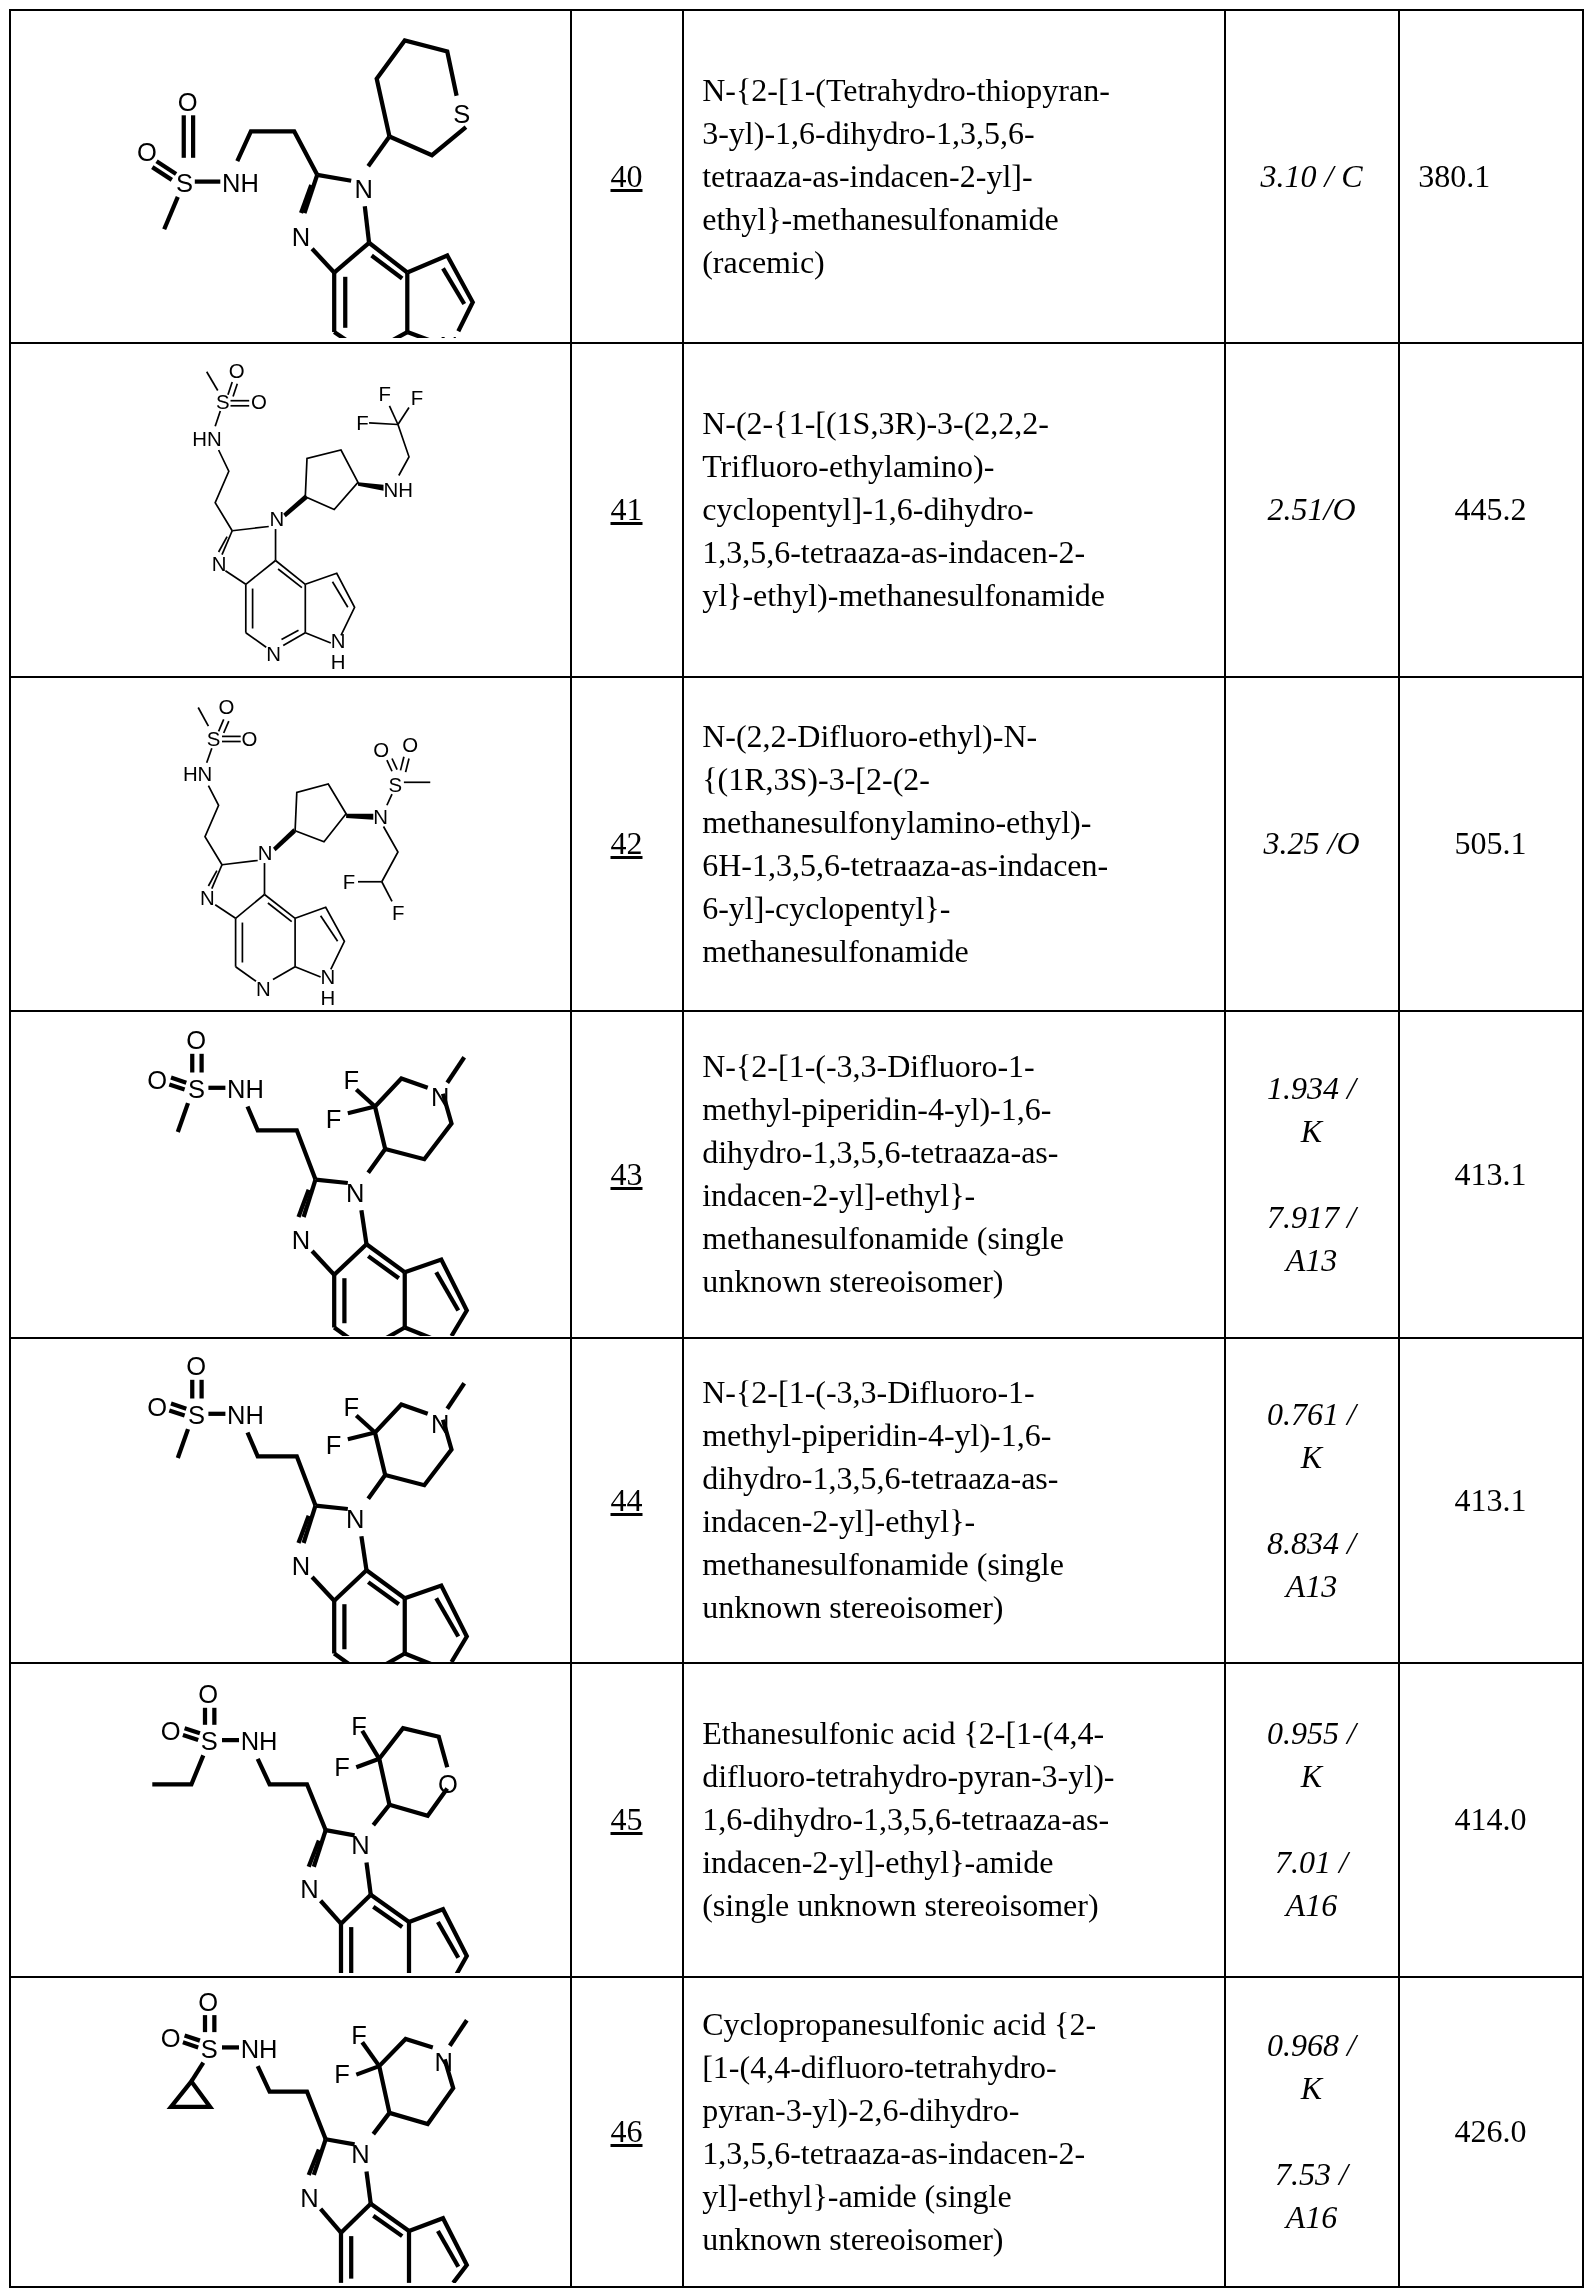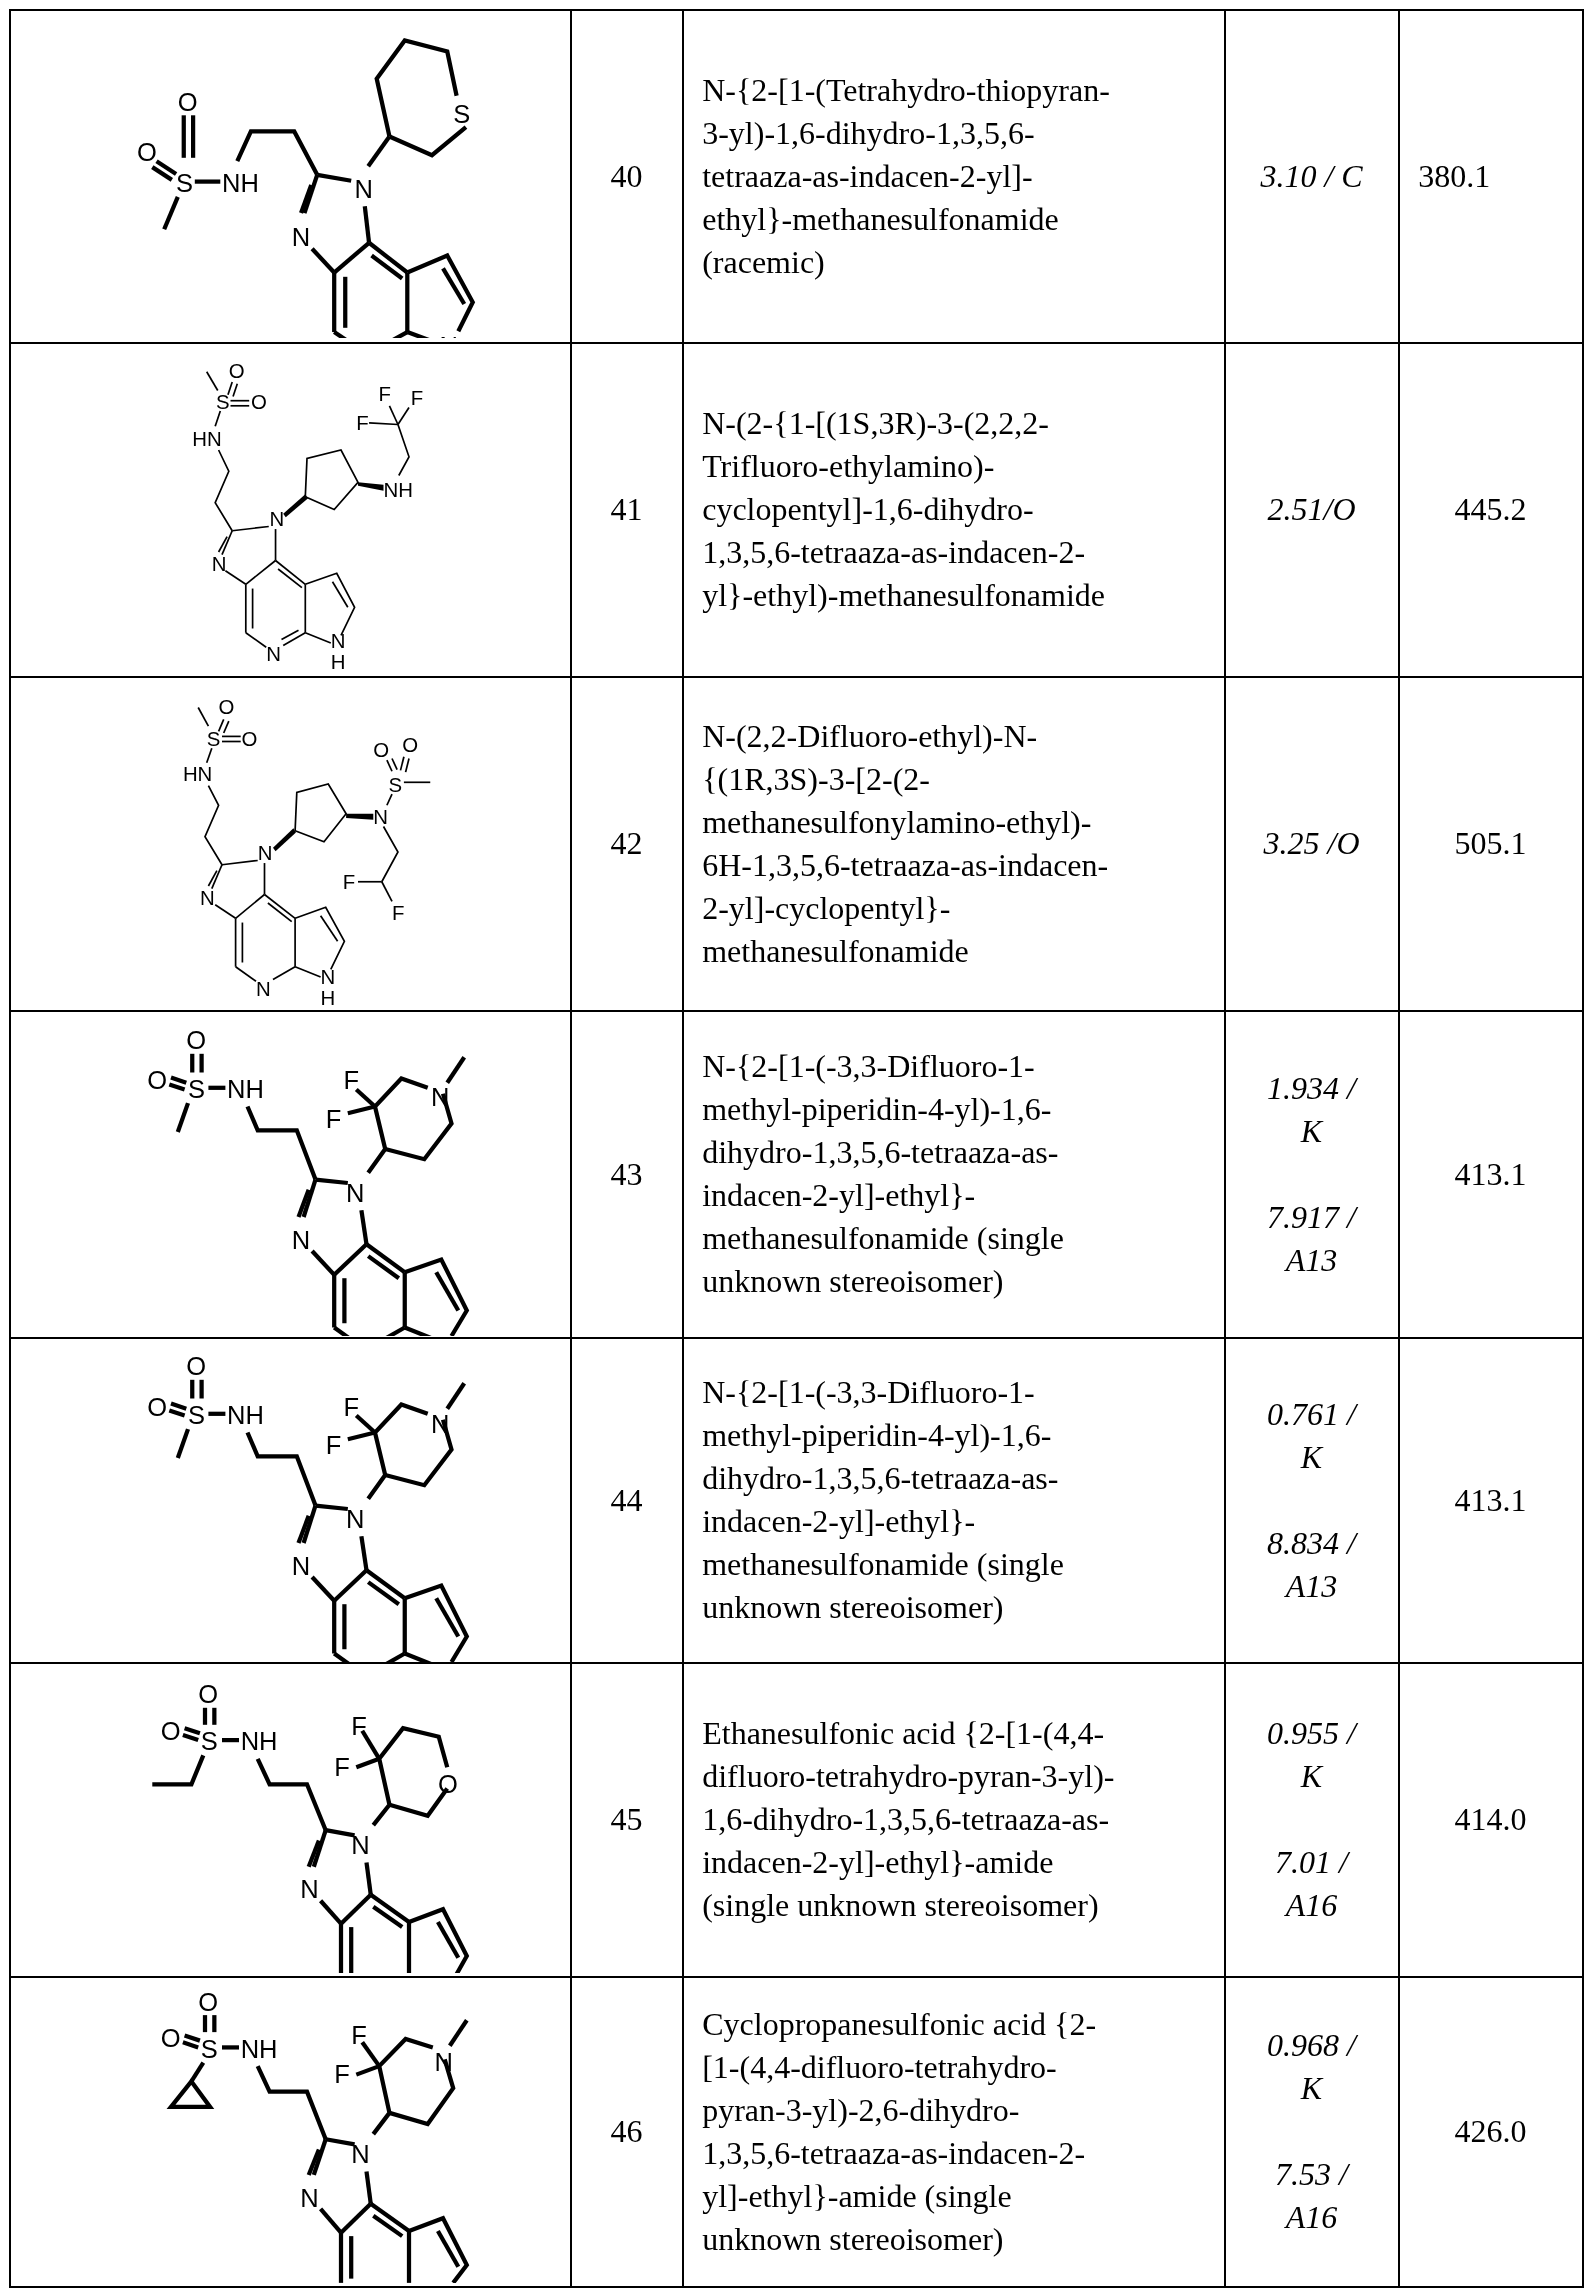--- a/index.html
+++ b/index.html
@@ -8,21 +8,21 @@
   table.compounds { position: absolute; left: 8.5px; top: 8.5px; border-collapse: collapse;
                     width: 1573px; table-layout: fixed; }
   table.compounds td { border: 2.5px solid #000; padding: 0; vertical-align: middle; }
   col.c-struct { width: 561px; }
   col.c-num { width: 112px; }
   col.c-name { width: 542px; }
   col.c-rt { width: 174px; }
   col.c-ms { width: 184px; }
   .struct-cell { text-align: center; }
   .struct-cell svg { display: block; margin: 0 auto; }
-  .num-cell { text-align: center; font-size: 32px; }
+  .num-cell { text-align: center; font-size: 32px; text-decoration: underline; }
   .name-cell { text-align: left; font-size: 32px; line-height: 43px; padding: 0 18.7px !important; }
   .name-cell span { display: block; }
   .rt-cell { text-align: center; font-size: 32px; line-height: 43px; font-style: italic; }
   .rt-cell .rt-block { display: block; }
   .rt-cell .rt-gap { display: block; height: 43px; }
   .ms-cell { text-align: center; font-size: 32px; border-radius: 28px; }
   .ms-cell.left { text-align: left; padding-left: 18.7px !important; }
   svg text { font-family: "Liberation Sans", "DejaVu Sans", sans-serif; }
 </style>
 </head>
@@ -214,21 +214,21 @@
           <text x="382" y="243" font-size="24" fill="#000" stroke="none">F</text>
           <text x="440" y="280" font-size="24" fill="#000" stroke="none">F</text>
         </svg>
       </td>
       <td class="num-cell">42</td>
       <td class="name-cell">
         <span>N-(2,2-Difluoro-ethyl)-N-</span>
         <span>{(1R,3S)-3-[2-(2-</span>
         <span>methanesulfonylamino-ethyl)-</span>
         <span>6H-1,3,5,6-tetraaza-as-indacen-</span>
-        <span>2-yl]-cyclopentyl}-</span>
+        <span>6-yl]-cyclopentyl}-</span>
         <span>methanesulfonamide</span>
       </td>
       <td class="rt-cell">
         <span class="rt-block">3.25 /O</span>
       </td>
       <td class="ms-cell">505.1</td>
     </tr>
 
     <tr style="height:327px">
       <td class="struct-cell">

